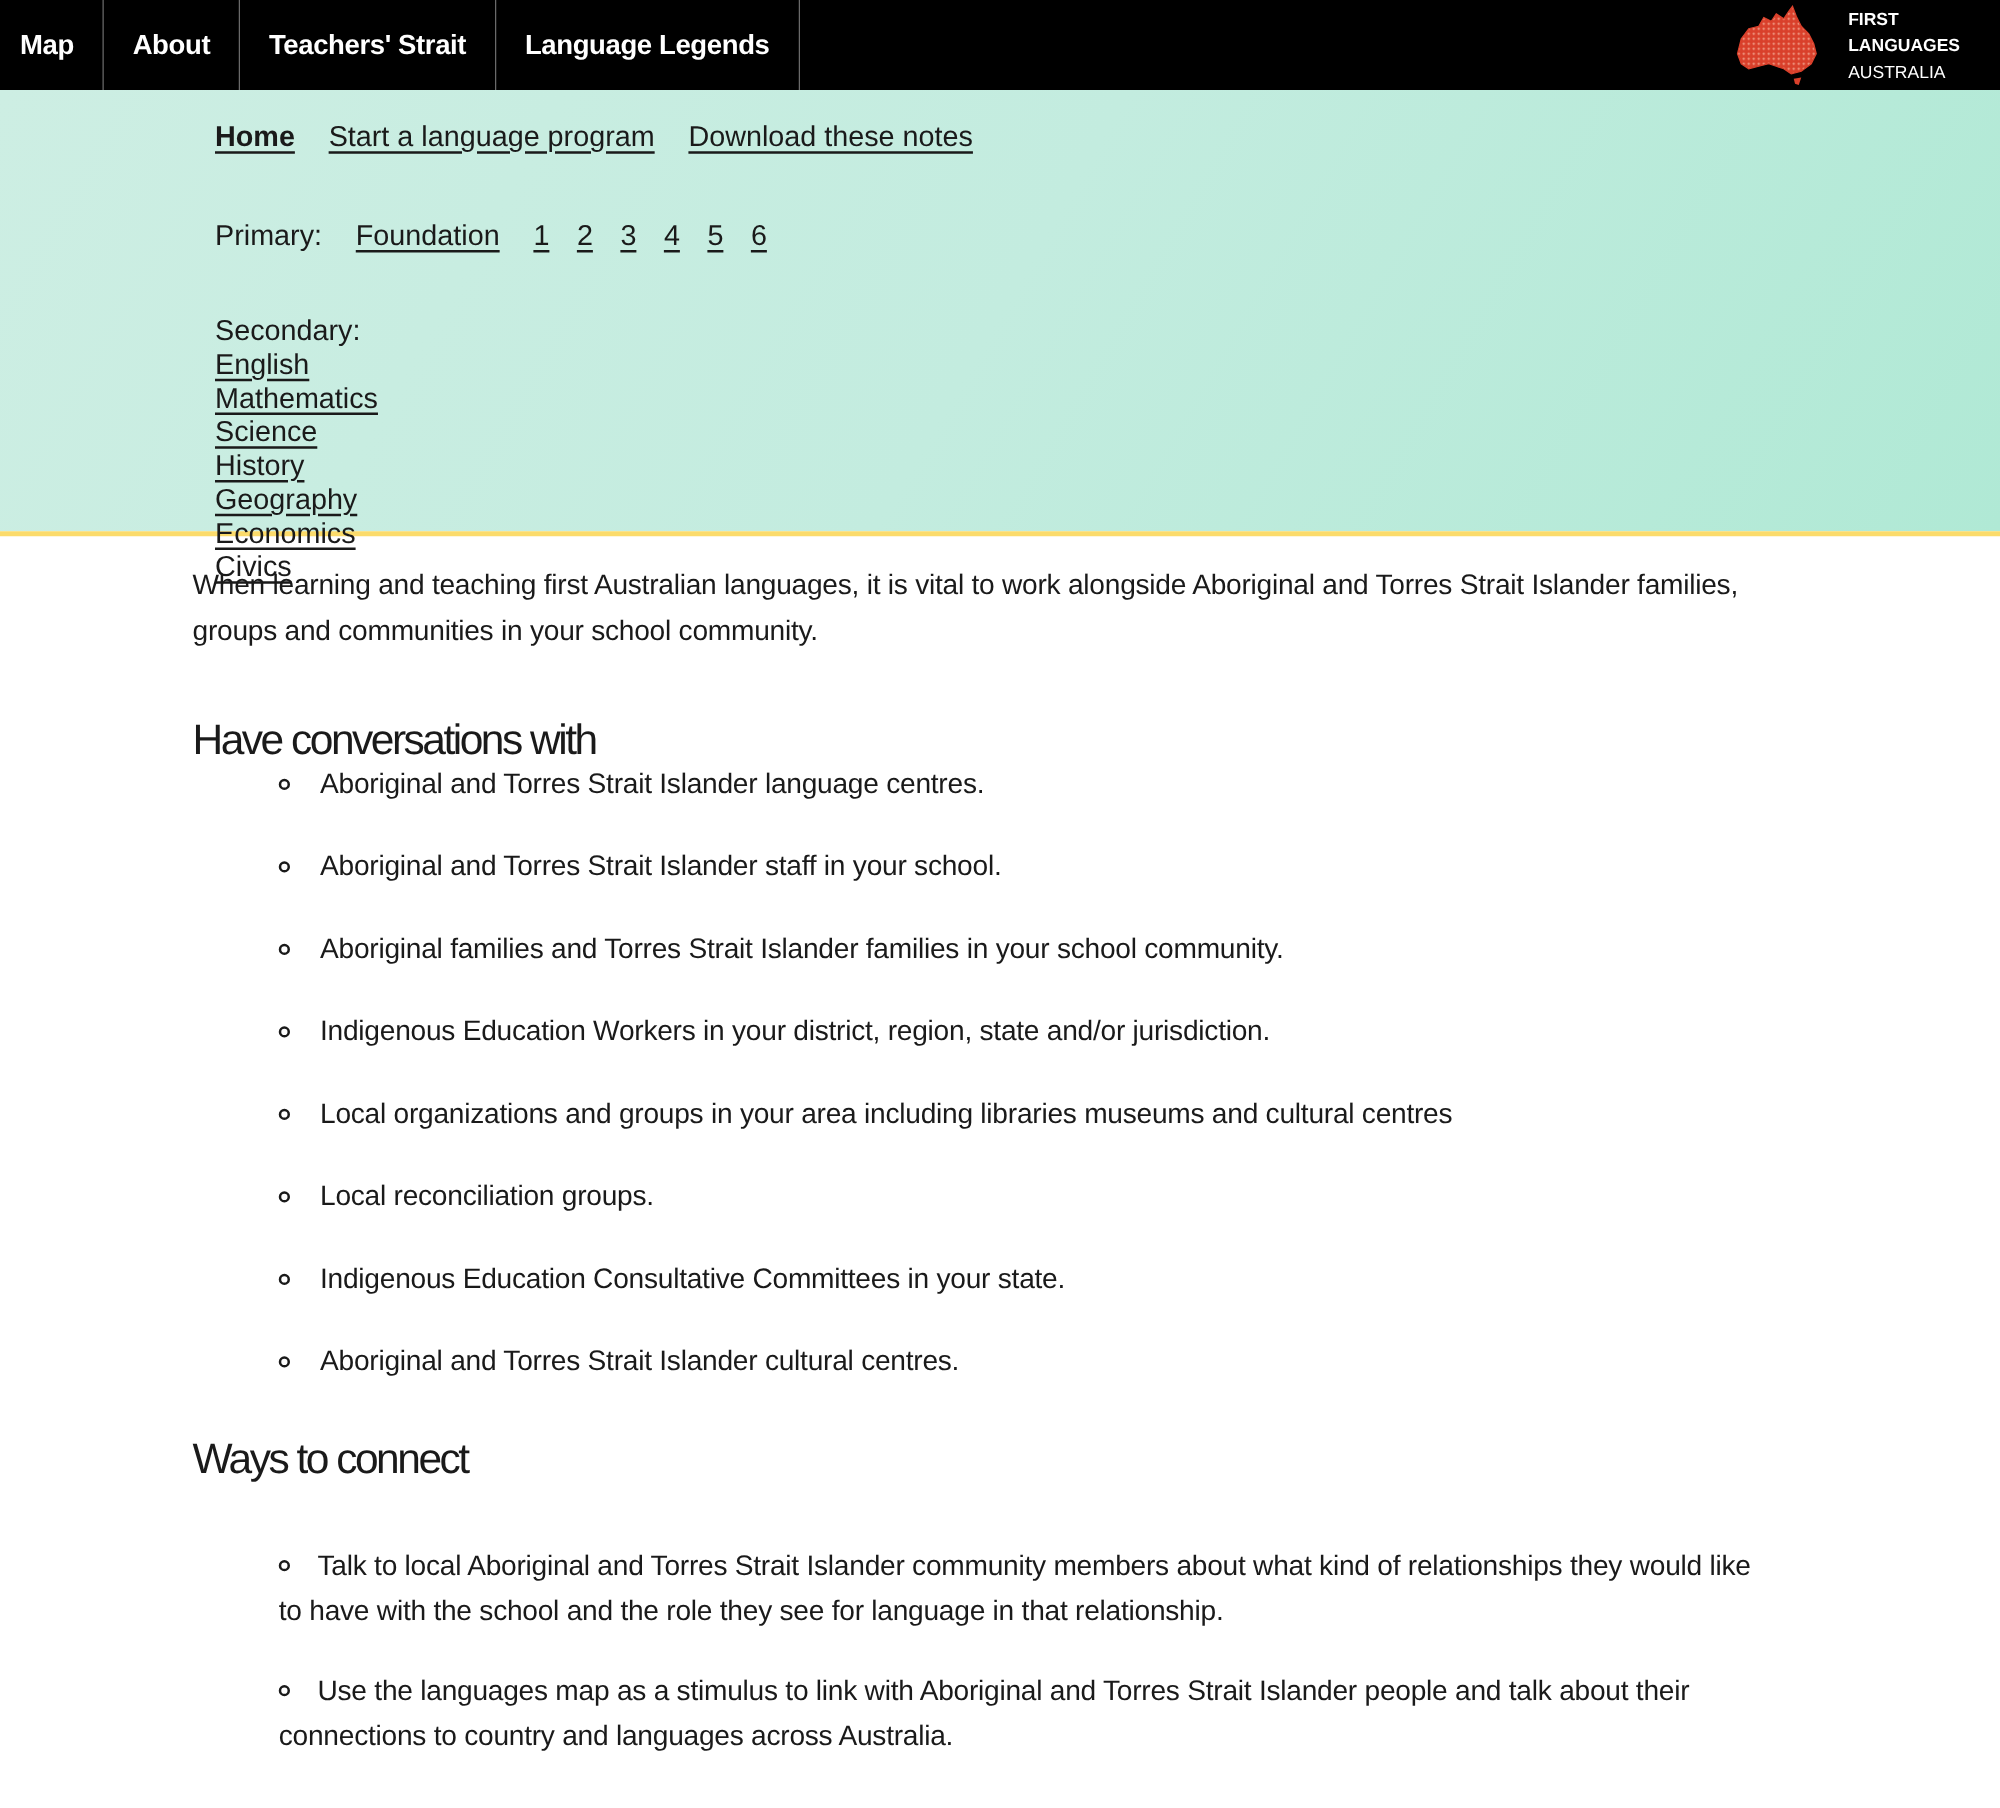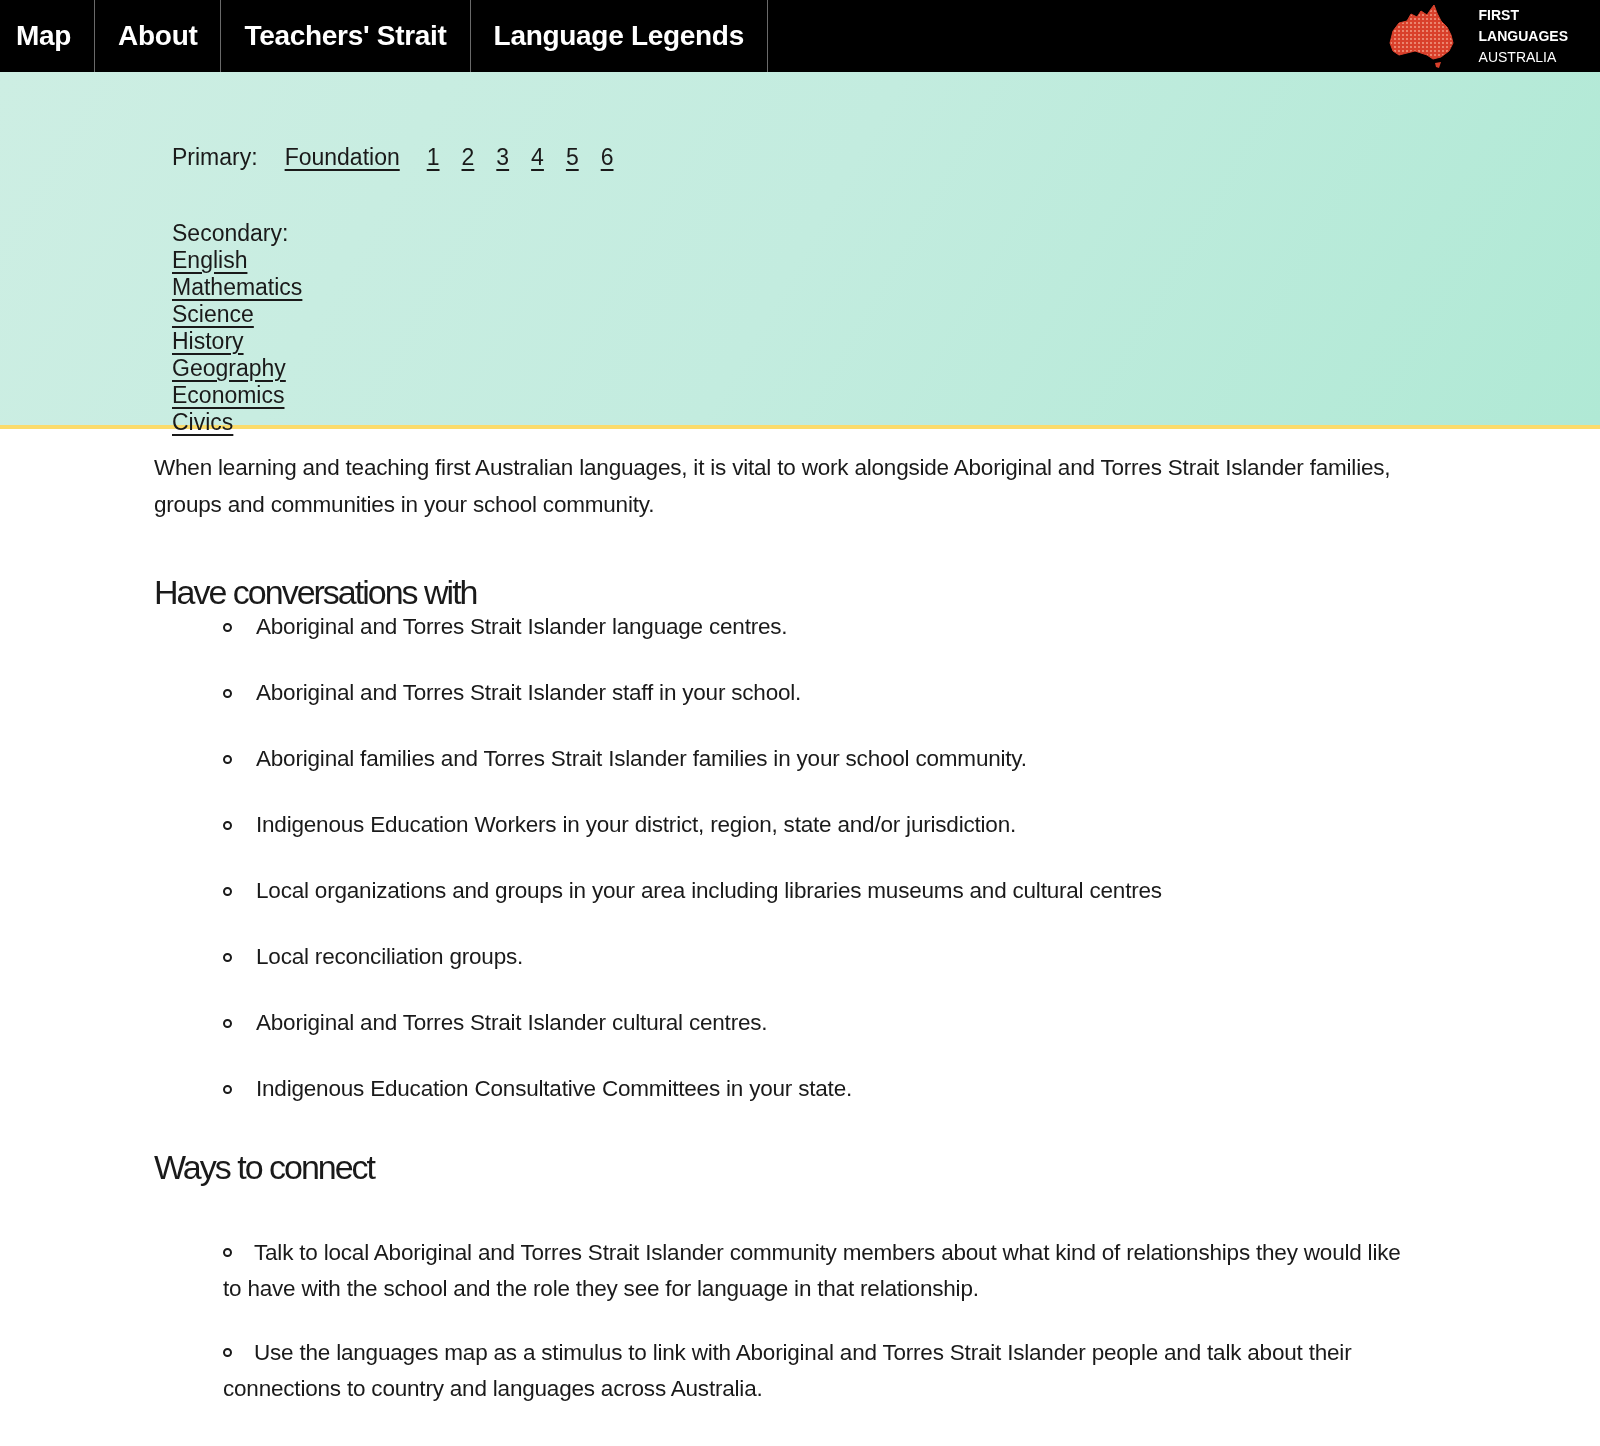--- a/index.html
+++ b/index.html
@@ -2,21 +2,21 @@
 <html><head>
 <meta charset="utf-8">
 <style>
   * { box-sizing: border-box; margin: 0; padding: 0; }
   html, body { width: 1600px; background: #ffffff; }
   body { font-family: "Liberation Sans", "DejaVu Sans", sans-serif; color: #1a1a1a; }
 
   
   .topbar { position: relative; height: 72px; background: #000; display: flex; align-items: stretch; }
   .topnav { display: flex; align-items: stretch; height: 72px; }
-  .topnav a { color: #fff; text-decoration: none; font-size: 28px; font-weight: bold; letter-spacing: -0.3px;
+  .topnav a { color: #fff; text-decoration: none; font-size: 22px; font-weight: bold; letter-spacing: -0.3px;
               display: flex; align-items: center; padding: 0 23px 0 23px; border-right: 1px solid #6a6a6a; }
   .topnav a:first-child { padding-left: 16px; }
   .brand { position: absolute; right: 32px; top: 0; height: 72px; display: flex; align-items: center; }
   .brand svg { width: 80px; height: 70px; margin-right: 18px; }
   .brand-text { color: #fff; font-family: "Liberation Sans", sans-serif; line-height: 21px; font-size: 14px; }
   .brand-text .b1, .brand-text .b2 { font-weight: bold; display: block; }
   .brand-text .b3 { display: block; font-weight: normal; }
 
   
   .subnav { height: 357px; background: linear-gradient(120deg, #cdeee3 0%, #c3ecdf 50%, #b0e9d5 100%);
@@ -67,20 +67,25 @@
     </svg>
     <span class="brand-text">
       <span class="b1">FIRST</span>
       <span class="b2">LANGUAGES</span>
       <span class="b3">AUSTRALIA</span>
     </span>
   </a>
 </header>
 
 <section class="subnav">
+  <div class="row row1">
+    <a href="#" class="home">Home</a>
+    <a href="#">Start a language program</a>
+    <a href="#">Download these notes</a>
+  </div>
   <div class="row row2">
     <span class="lbl">Primary:</span>
     <a href="#">Foundation</a>
     <a href="#" class="num">1</a>
     <a href="#" class="num">2</a>
     <a href="#" class="num">3</a>
     <a href="#" class="num">4</a>
     <a href="#" class="num">5</a>
     <a href="#" class="num">6</a>
   </div>
@@ -100,22 +105,22 @@
   <p class="intro">When learning and teaching first Australian languages, it is vital to work alongside Aboriginal and Torres Strait Islander families, groups and communities in your school community.</p>
 
   <h2>Have conversations with</h2>
   <ul class="conv">
     <li><span class="bullet"></span><span>Aboriginal and Torres Strait Islander language centres.</span></li>
     <li><span class="bullet"></span><span>Aboriginal and Torres Strait Islander staff in your school.</span></li>
     <li><span class="bullet"></span><span>Aboriginal families and Torres Strait Islander families in your school community.</span></li>
     <li><span class="bullet"></span><span>Indigenous Education Workers in your district, region, state and/or jurisdiction.</span></li>
     <li><span class="bullet"></span><span>Local organizations and groups in your area including libraries museums and cultural centres</span></li>
     <li><span class="bullet"></span><span>Local reconciliation groups.</span></li>
+    <li><span class="bullet"></span><span>Indigenous Education Consultative Committees in your state.</span></li>
     <li><span class="bullet"></span><span>Aboriginal and Torres Strait Islander cultural centres.</span></li>
-    <li><span class="bullet"></span><span>Indigenous Education Consultative Committees in your state.</span></li>
   </ul>
 
   <h2 class="h-ways">Ways to connect</h2>
   <ul class="ways">
     <li><span class="bullet"></span><span>Talk to local Aboriginal and Torres Strait Islander community members about what kind of relationships they would like to have with the school and the role they see for language in that relationship.</span></li>
     <li><span class="bullet"></span><span>Use the languages map as a stimulus to link with Aboriginal and Torres Strait Islander people and talk about their connections to country and languages across Australia.</span></li>
   </ul>
 </main>
 
 </body></html>

